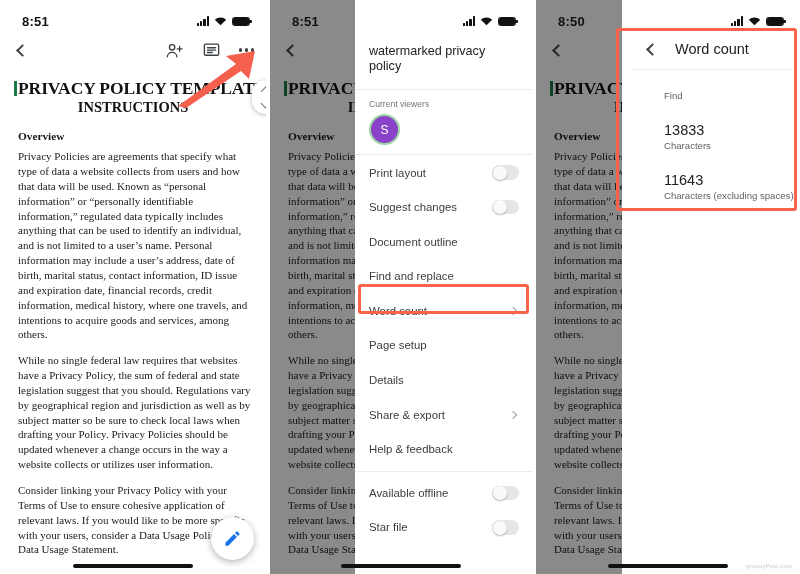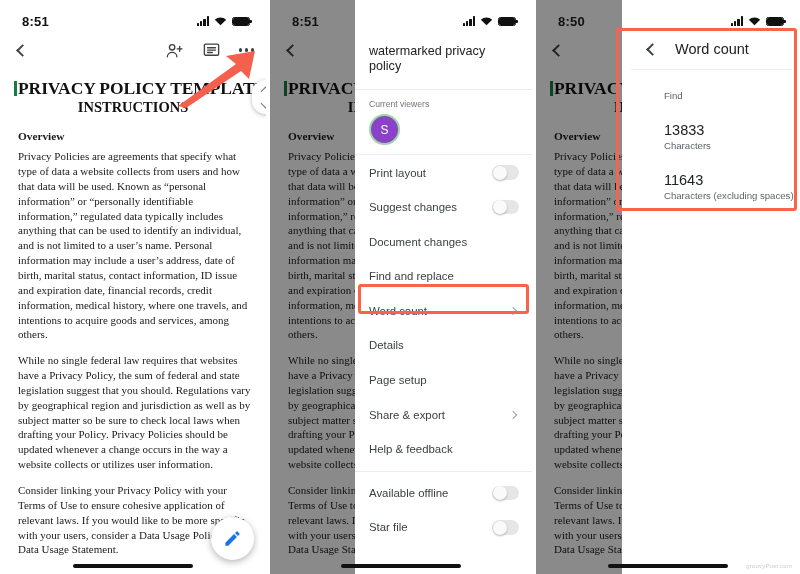--- a/index.html
+++ b/index.html
@@ -342,34 +342,34 @@
       <div class="menu">
         <div class="mi">
           <span class="lbl">Print layout</span>
           <div class="toggle"></div>
         </div>
         <div class="mi">
           <span class="lbl">Suggest changes</span>
           <div class="toggle"></div>
         </div>
         <div class="mi">
-          <span class="lbl">Document changes</span>
+          <span class="lbl">Document outline</span>
         </div>
         <div class="mi">
           <span class="lbl">Find and replace</span>
         </div>
         <div class="mi">
           <span class="lbl">Word count</span>
           <div class="arrowr"></div>
         </div>
         <div class="mi">
+          <span class="lbl">Page setup</span>
+        </div>
+        <div class="mi">
           <span class="lbl">Details</span>
-        </div>
-        <div class="mi">
-          <span class="lbl">Page setup</span>
         </div>
         <div class="mi">
           <span class="lbl">Share &amp; export</span>
           <div class="arrowr"></div>
         </div>
         <div class="mi">
           <span class="lbl">Help &amp; feedback</span>
         </div>
         <div class="sep"></div>
         <div class="mi">

